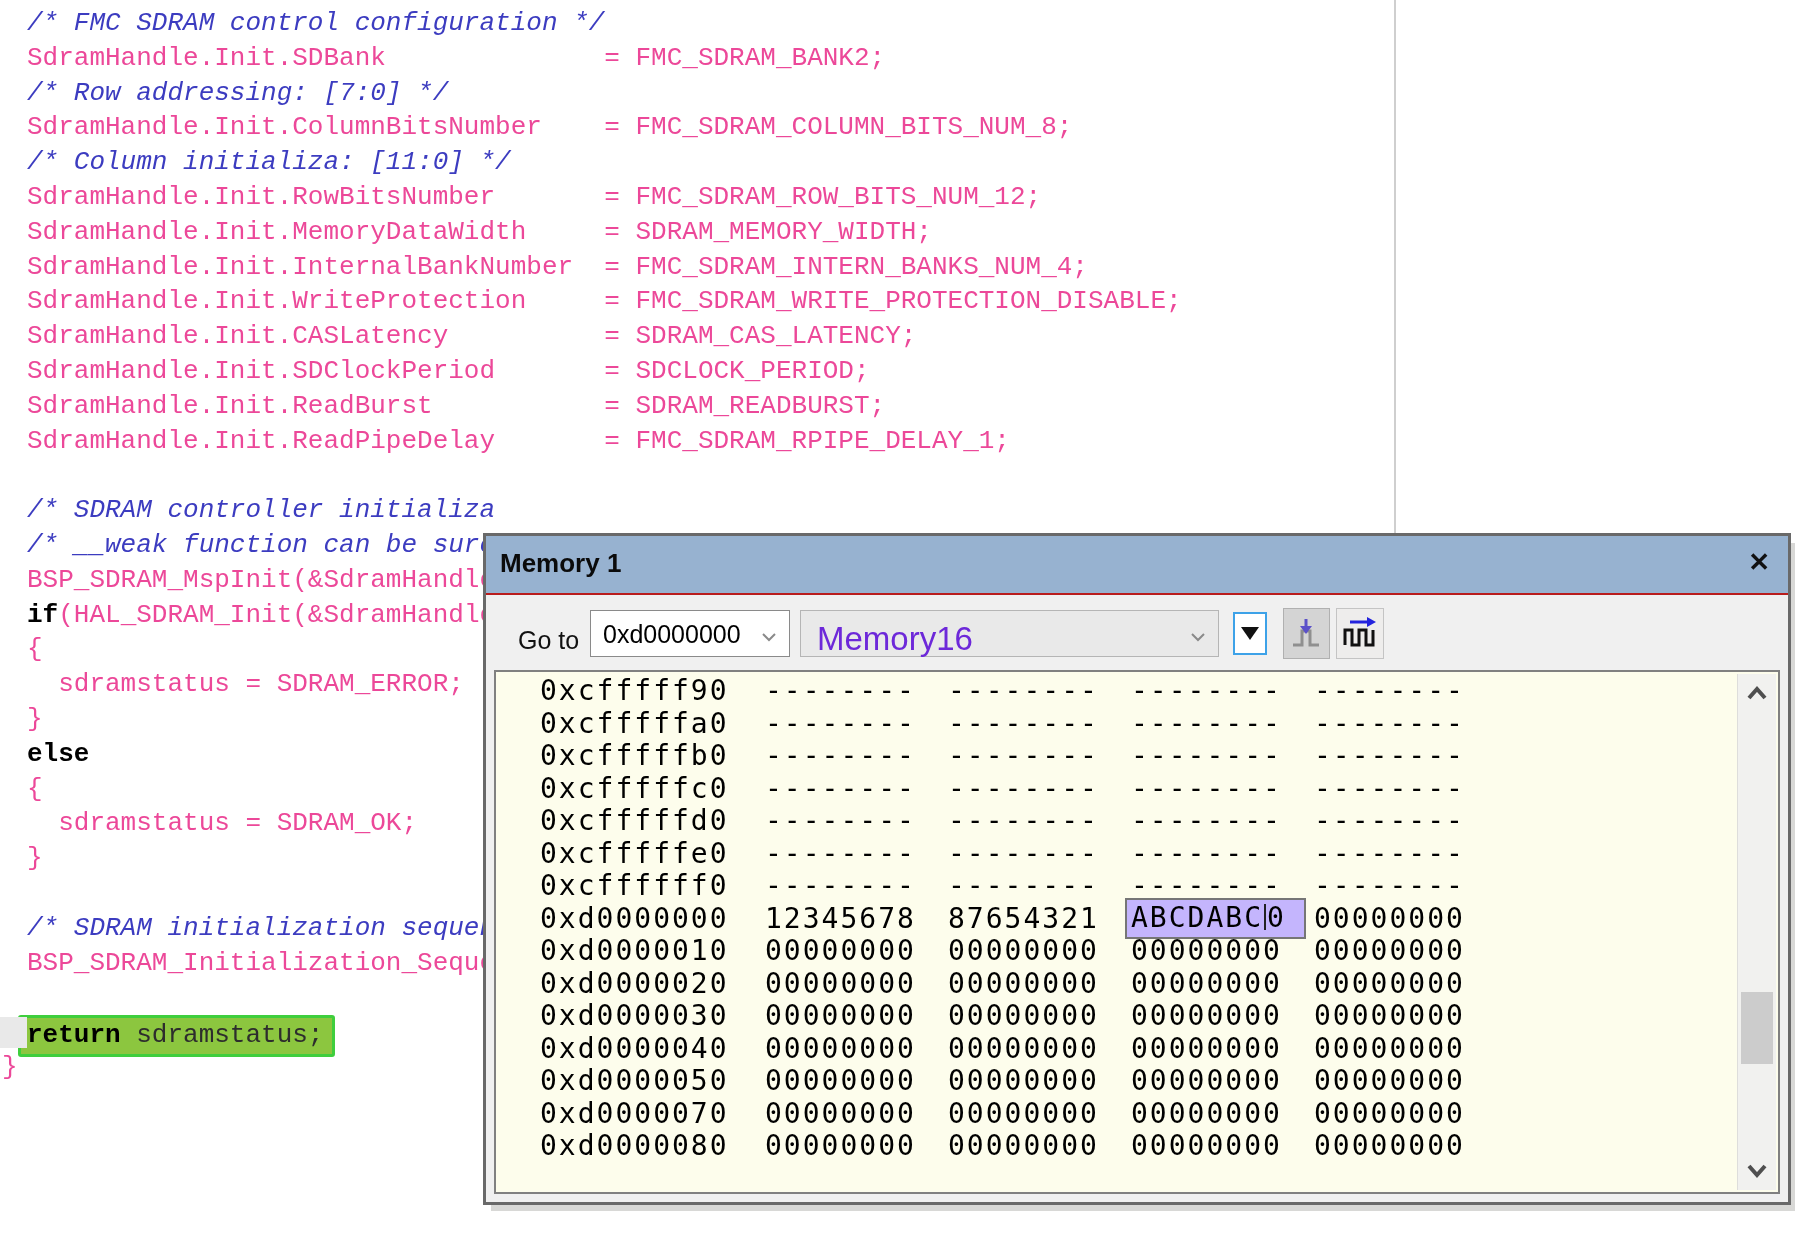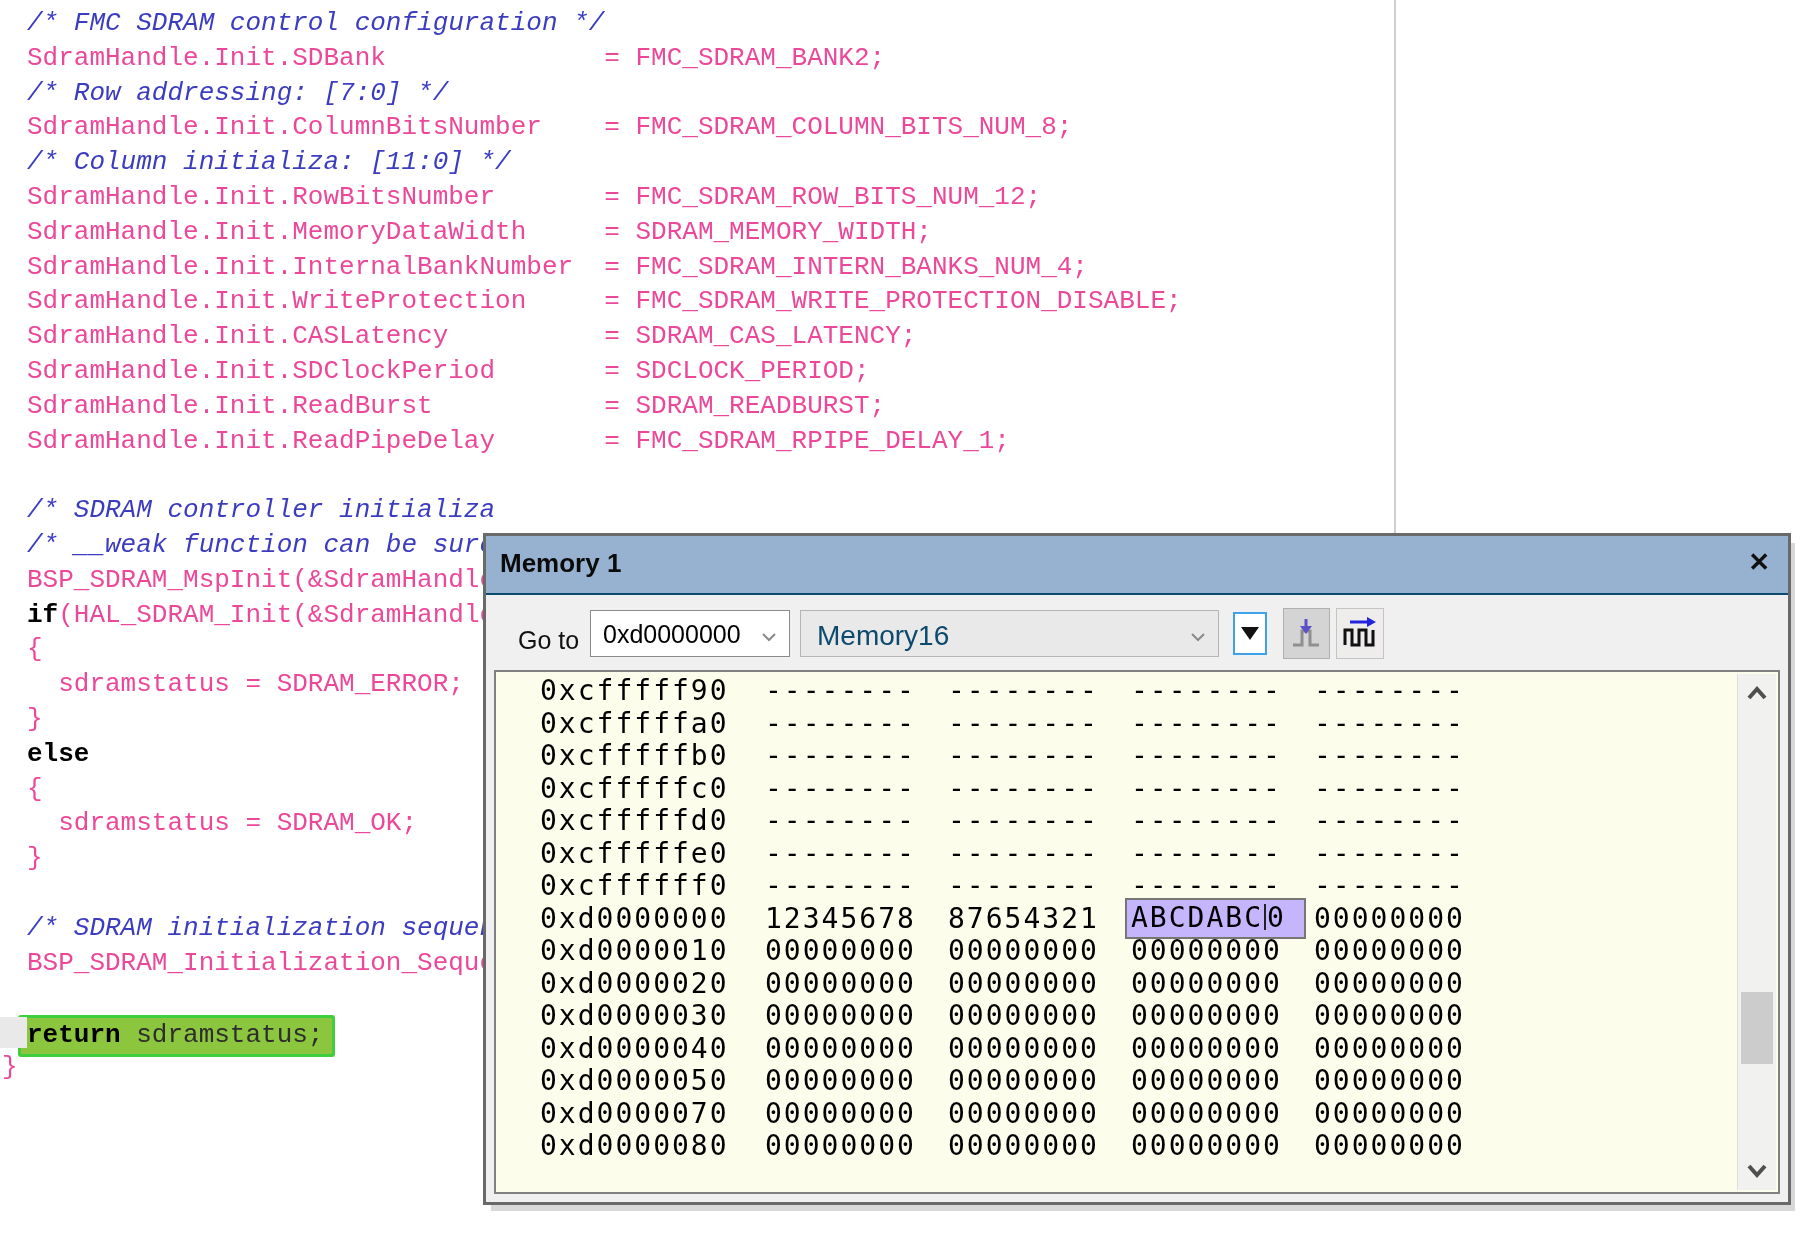--- a/index.html
+++ b/index.html
@@ -21,31 +21,31 @@
   .hl-box .seg-p{color:#2d2d2d;}
 
   
   .vdivider{position:absolute;left:1394px;top:0;width:2px;height:533px;background:#cfcfcf;z-index:1;}
 
   
   .mem-window{position:absolute;left:483px;top:533px;width:1302px;height:666px;
               border:3px solid #696969;background:#f0f0f0;z-index:5;
               box-shadow:6px 8px 0 -2px #d8d8d6;}
   .mw-titlebar{position:absolute;left:0;top:0;width:100%;height:57px;background:#97b2d0;
-               border-bottom:2px solid #0c4a6e;}
+               border-bottom:2px solid #b91c1c;}
   .mw-title{position:absolute;left:14px;top:12px;font-size:26px;font-weight:bold;color:#0b0b0b;}
   .mw-close{position:absolute;right:18px;top:11px;font-size:26px;font-weight:900;color:#111;cursor:pointer;}
 
   .mw-toolbar-label{position:absolute;left:32px;top:90px;font-size:25px;color:#111;}
   .mw-combo{position:absolute;left:104px;top:74px;width:200px;height:47px;background:#fff;
             border:1px solid #8a8a8a;box-sizing:border-box;}
   .mw-combo .val{position:absolute;left:12px;top:9px;font-size:25px;color:#000;}
   .mw-select{position:absolute;left:314px;top:74px;width:419px;height:47px;background:#e9e9e9;
              border:1px solid #b5b5b5;box-sizing:border-box;}
-  .mw-select .val{position:absolute;left:16px;top:9px;font-size:28px;color:#0c4a6e;}
+  .mw-select .val{position:absolute;left:16px;top:9px;font-size:33px;color:#6d28d9;}
   .chev{position:absolute;right:12px;top:18px;}
 
   .mw-btn{position:absolute;box-sizing:border-box;display:flex;align-items:center;justify-content:center;}
   .btn-dd{left:747px;top:76px;width:34px;height:43px;background:#fff;border:2px solid #3da2e8;}
   .btn-dd .tri{width:0;height:0;border-left:9px solid transparent;border-right:9px solid transparent;
                border-top:13px solid #111;}
   .btn-once{left:797px;top:72px;width:47px;height:51px;background:#d4d4d4;border:1px solid #b0b0b0;}
   .btn-per{left:850px;top:72px;width:48px;height:51px;background:#eeedec;border:1px solid #c4c4c4;}
 
   .mw-content{position:absolute;left:8px;top:134px;width:1286px;height:524px;background:#fdfdec;

